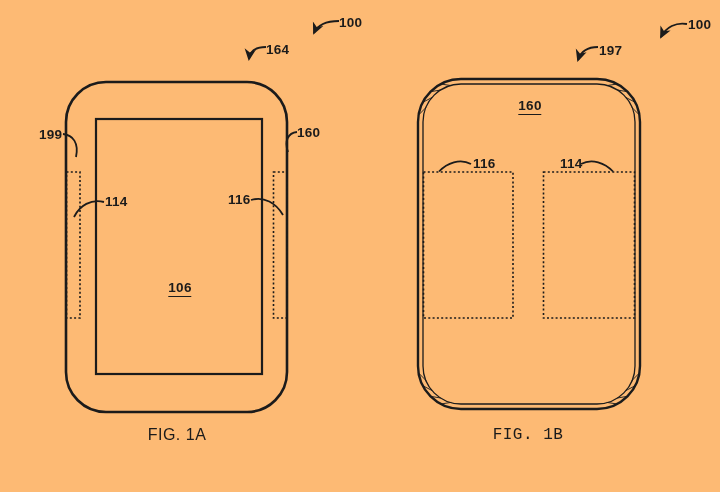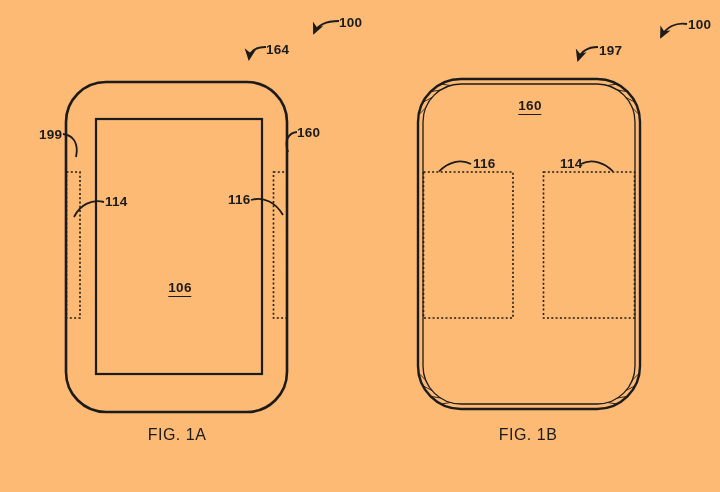--- a/index.html
+++ b/index.html
@@ -110,15 +110,15 @@
   <span class="ref-label" style="left:105px; top:195px;">114</span>
   <span class="ref-label" style="left:228px; top:193px;">116</span>
   <span class="ref-label underlined centered" style="left:180px; top:237px;margin-top:44px;">106</span>
   <span class="fig-caption centered" style="left:177px; top:426px;">FIG. 1A</span>
 
   <span class="ref-label" style="left:688px; top:18px;">100</span>
   <span class="ref-label" style="left:599px; top:44px;">197</span>
   <span class="ref-label underlined centered" style="left:530px; top:99px;">160</span>
   <span class="ref-label" style="left:473px; top:157px;">116</span>
   <span class="ref-label" style="left:560px; top:157px;">114</span>
-  <span class="fig-caption centered" style="left:528px; top:426px;">FIG. 1B</span>
+  <span class="fig-caption centered" style="left:528px; top:426px;font-family:Liberation Mono, monospace;">FIG. 1B</span>
 
 </div>
 
 </body></html>

